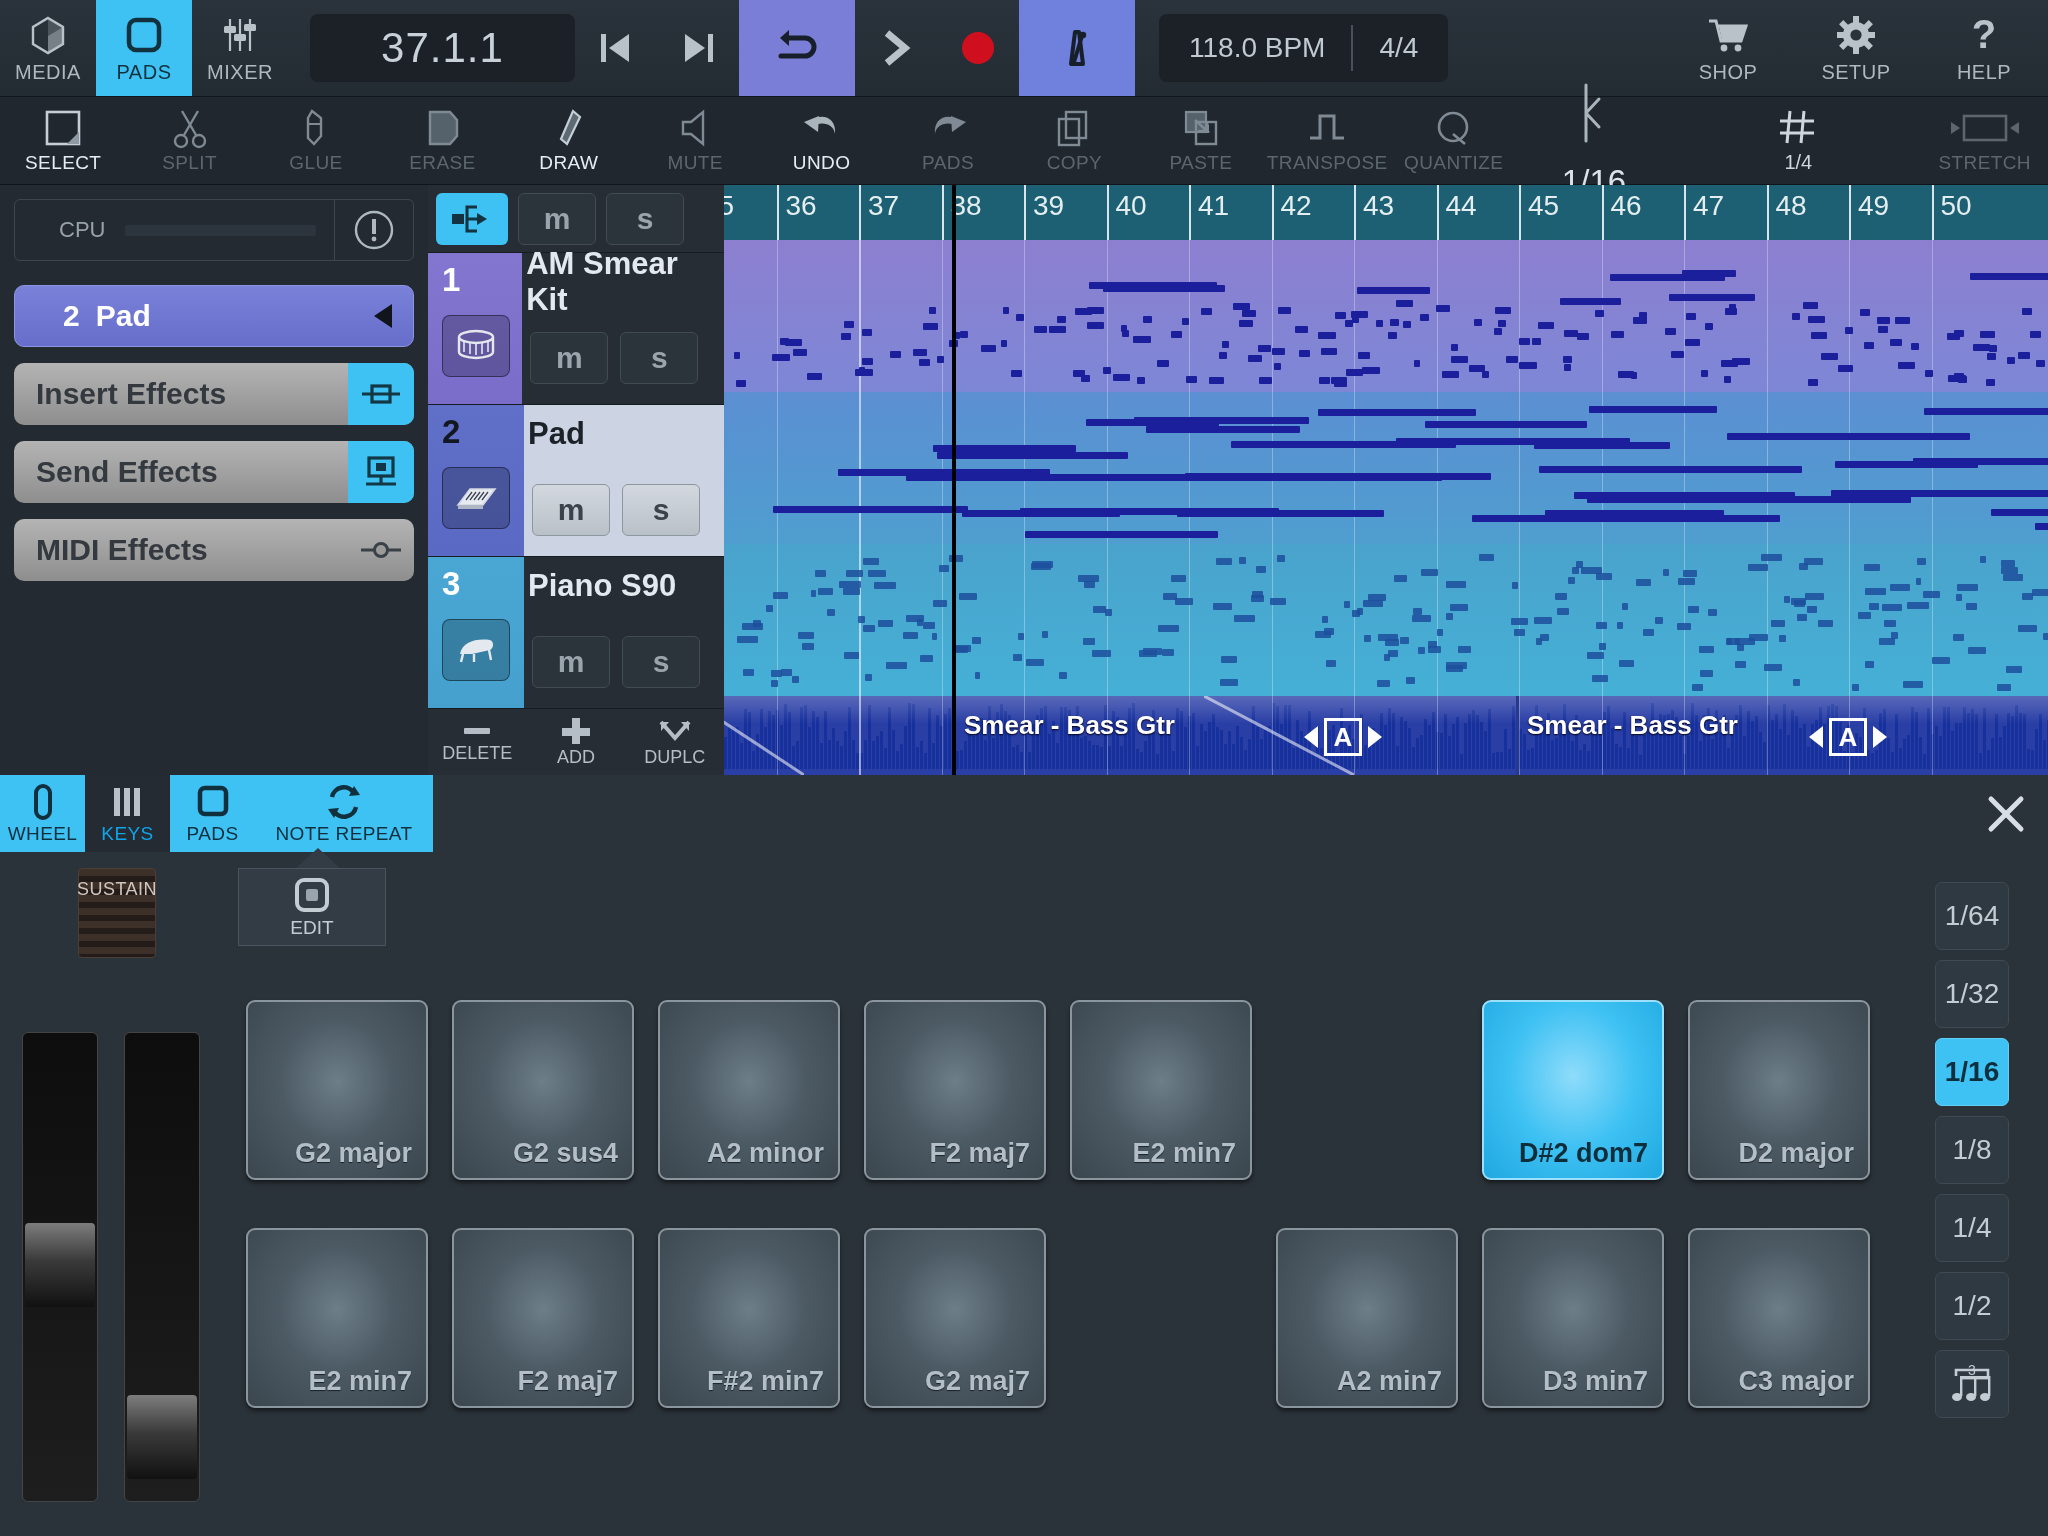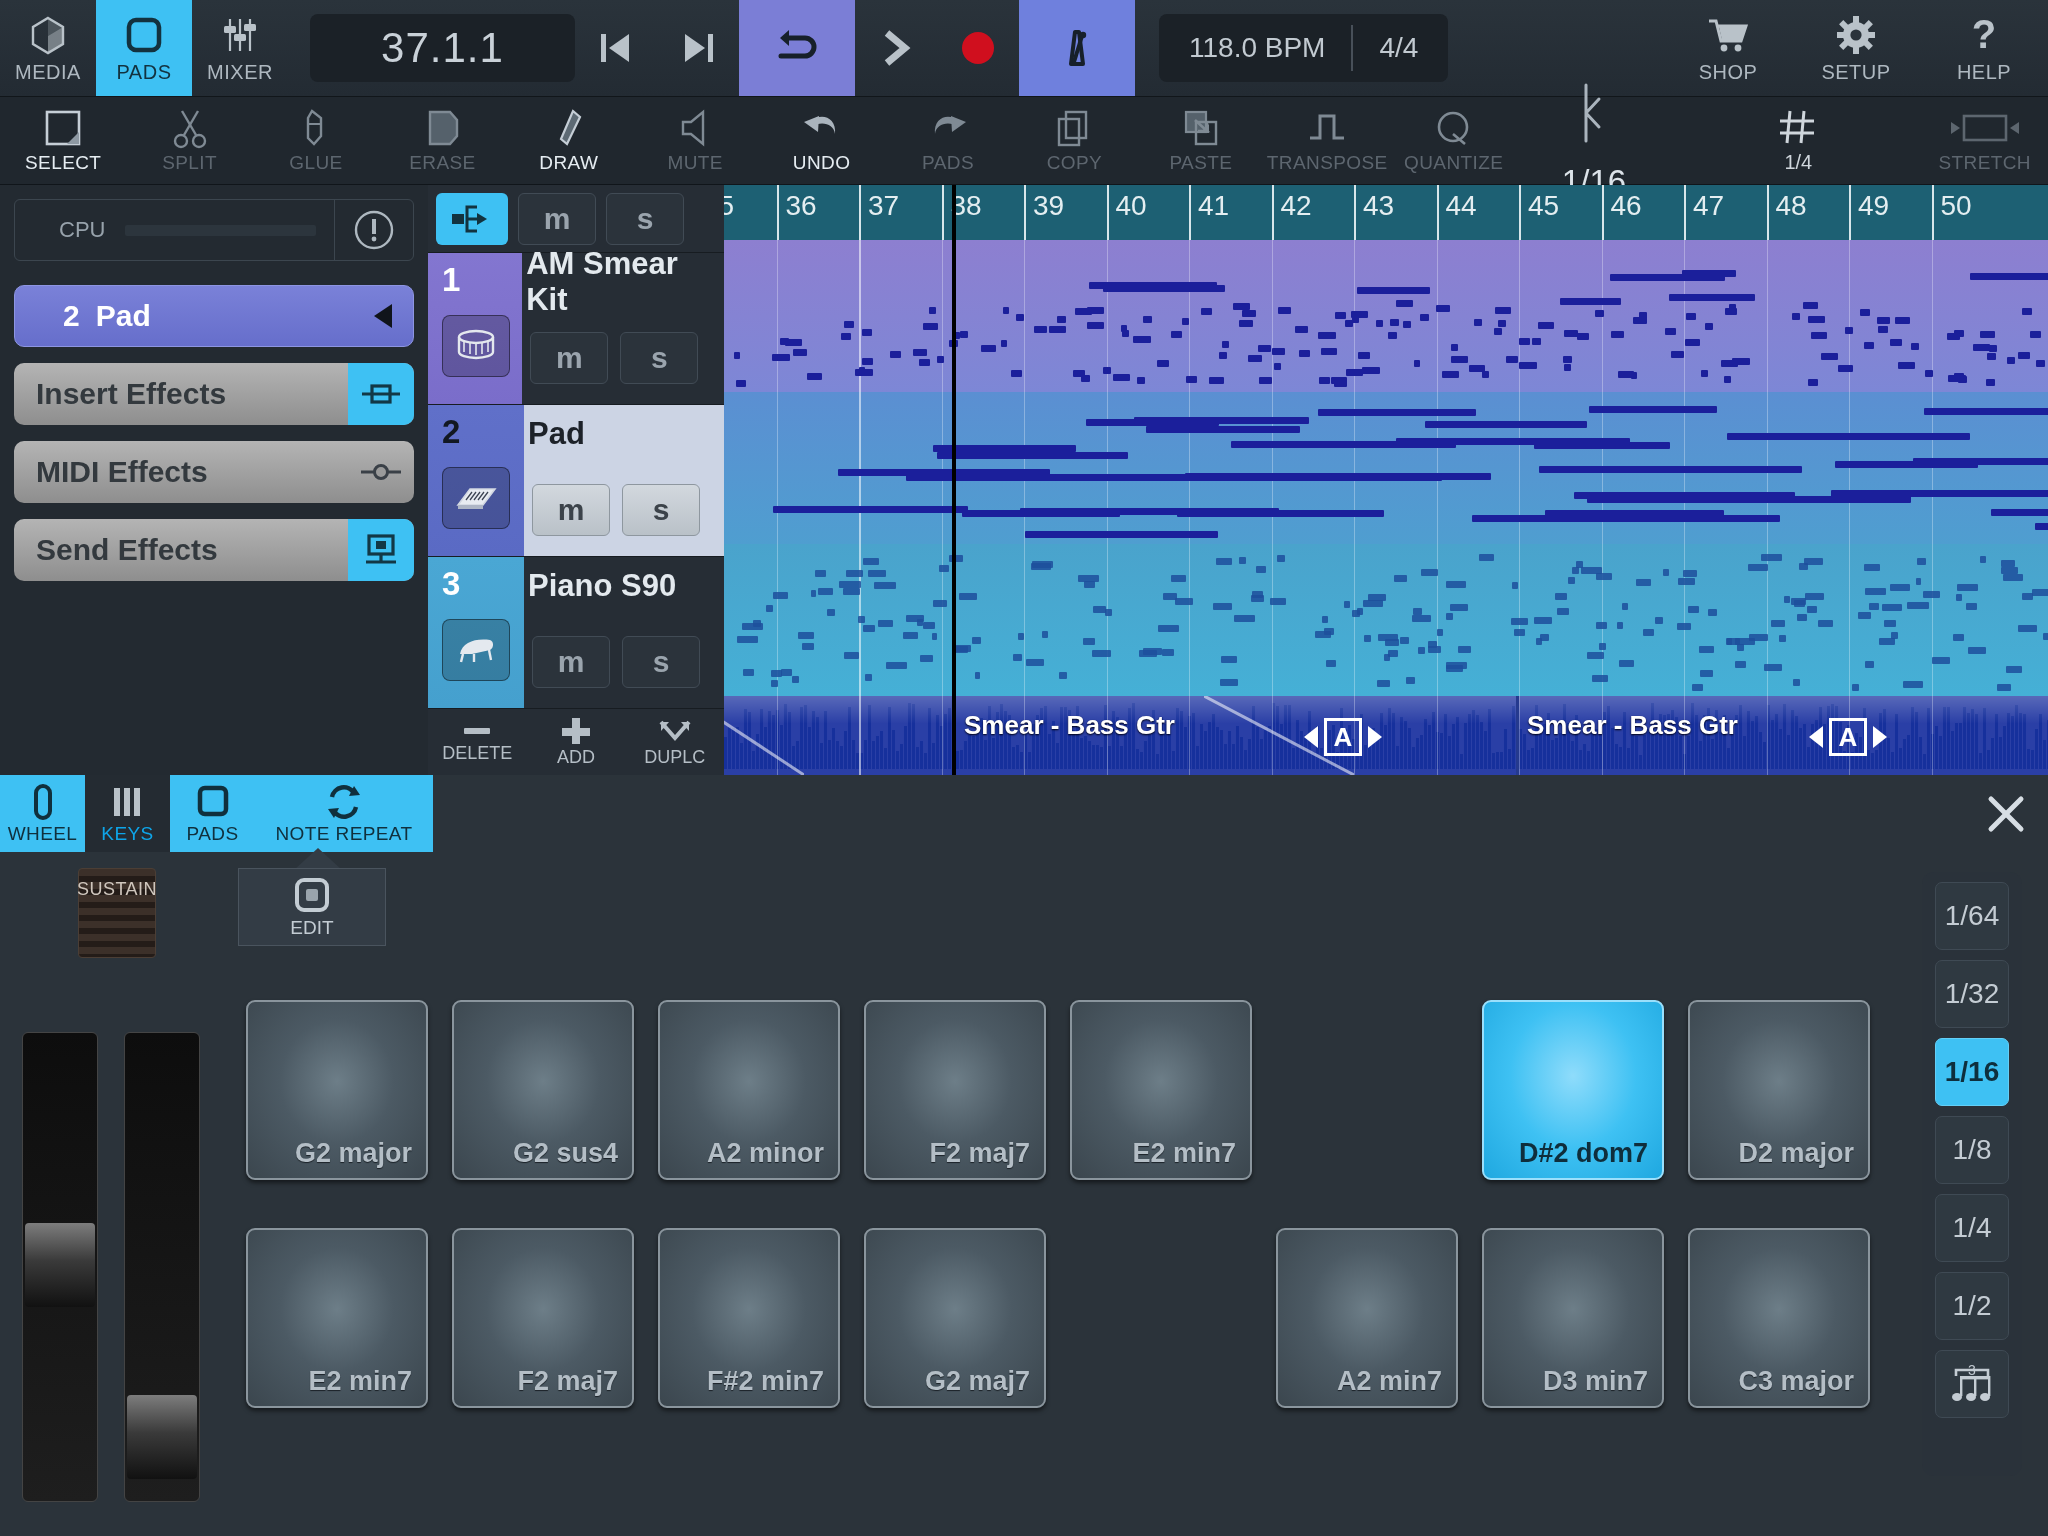--- a/index.html
+++ b/index.html
@@ -554,38 +554,38 @@
         <svg width="46" height="44" viewBox="0 0 46 44">
             <rect x="14" y="14" width="18" height="16" fill="none" stroke="#123846" stroke-width="3.2"></rect>
             <line x1="4" y1="22" x2="14" y2="22" stroke="#123846" stroke-width="3.2"></line>
             <line x1="32" y1="22" x2="42" y2="22" stroke="#123846" stroke-width="3.2"></line>
             <line x1="14" y1="22" x2="32" y2="22" stroke="#123846" stroke-width="3.2"></line>
           </svg>
       </span>
     </div>
 
     <div class="insp-row">
-      <span class="t">MIDI Effects</span>
-      <span class="plain">
-        <svg width="48" height="44" viewBox="0 0 48 44">
-            <line x1="4" y1="22" x2="18" y2="22" stroke="#3a4047" stroke-width="3"></line>
-            <line x1="30" y1="22" x2="44" y2="22" stroke="#3a4047" stroke-width="3"></line>
-            <circle cx="24" cy="22" r="6.5" fill="#9a9a9a" stroke="#3a4047" stroke-width="3"></circle>
-          </svg>
-      </span>
-    </div>
-
-    <div class="insp-row">
       <span class="t">Send Effects</span>
       <span class="badge">
         <svg width="46" height="44" viewBox="0 0 46 44">
             <rect x="11" y="8" width="24" height="18" fill="none" stroke="#123846" stroke-width="3.2"></rect>
             <rect x="18" y="13" width="10" height="8" fill="#123846"></rect>
             <line x1="23" y1="26" x2="23" y2="34" stroke="#123846" stroke-width="3.2"></line>
             <line x1="8" y1="34" x2="38" y2="34" stroke="#123846" stroke-width="3.2"></line>
+          </svg>
+      </span>
+    </div>
+
+    <div class="insp-row">
+      <span class="t">MIDI Effects</span>
+      <span class="plain">
+        <svg width="48" height="44" viewBox="0 0 48 44">
+            <line x1="4" y1="22" x2="18" y2="22" stroke="#3a4047" stroke-width="3"></line>
+            <line x1="30" y1="22" x2="44" y2="22" stroke="#3a4047" stroke-width="3"></line>
+            <circle cx="24" cy="22" r="6.5" fill="#9a9a9a" stroke="#3a4047" stroke-width="3"></circle>
           </svg>
       </span>
     </div>
   </div>
 
   <div class="tracklist">
     <div class="tl-head">
       <span class="routebtn">
         <svg width="46" height="34" viewBox="0 0 46 34">
             <g fill="#12333f">

